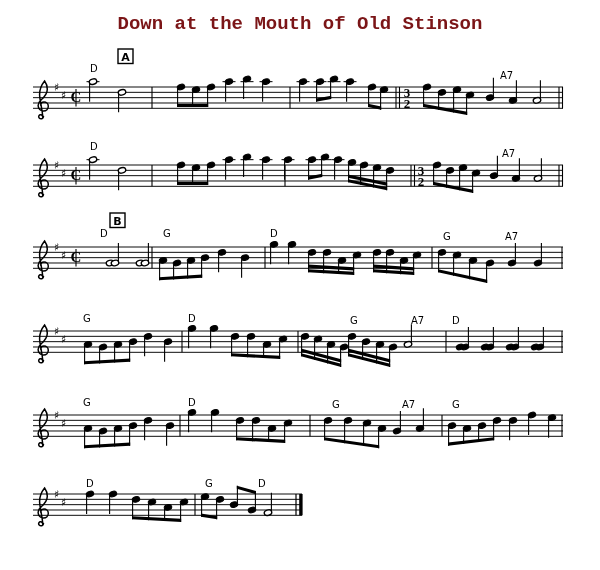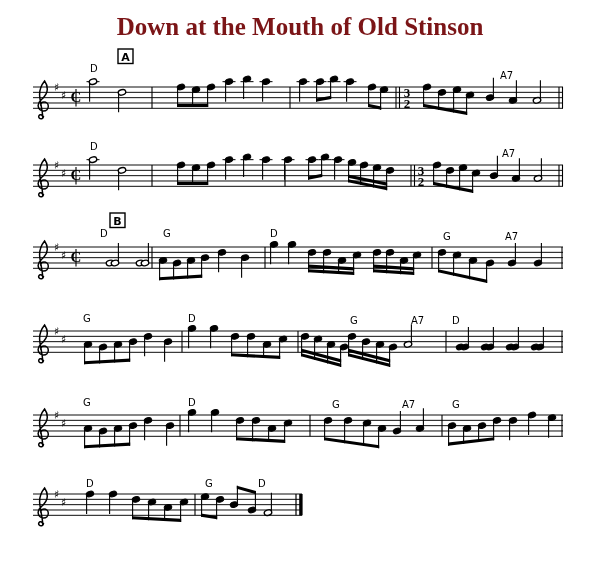--- a/index.html
+++ b/index.html
@@ -1,19 +1,19 @@
 <!DOCTYPE html>
 <html><head>
 <meta charset="utf-8">
 <style>
   html,body{margin:0;padding:0;background:#fff;}
   #page{position:relative;width:600px;height:570px;background:#ffffff;overflow:hidden;
         font-family:"Liberation Sans",sans-serif;}
   #title{position:absolute;left:0;top:13px;width:600px;text-align:center;
-         font-family:Liberation Serif, serif;font-weight:bold;font-size:25px;
+         font-family:Liberation Mono, monospace;font-weight:bold;font-size:19px;
          color:#7b1517;letter-spacing:0px;}
   svg{position:absolute;left:0;top:0;}
   .chord{font-family:"DejaVu Sans","Liberation Sans",sans-serif;font-size:10px;fill:#000;}
   .marktxt{font-family:"DejaVu Sans","Liberation Sans",sans-serif;font-size:11px;font-weight:bold;fill:#000;}
   .timesig{font-family:"Liberation Serif",serif;font-size:13px;font-weight:bold;fill:#000;}
   .cutc{font-family:"Liberation Serif",serif;font-size:15px;font-weight:bold;fill:#000;}
   .sharp{font-family:"DejaVu Sans",sans-serif;font-size:11px;fill:#000;}
 </style>
 </head>
 <body>

